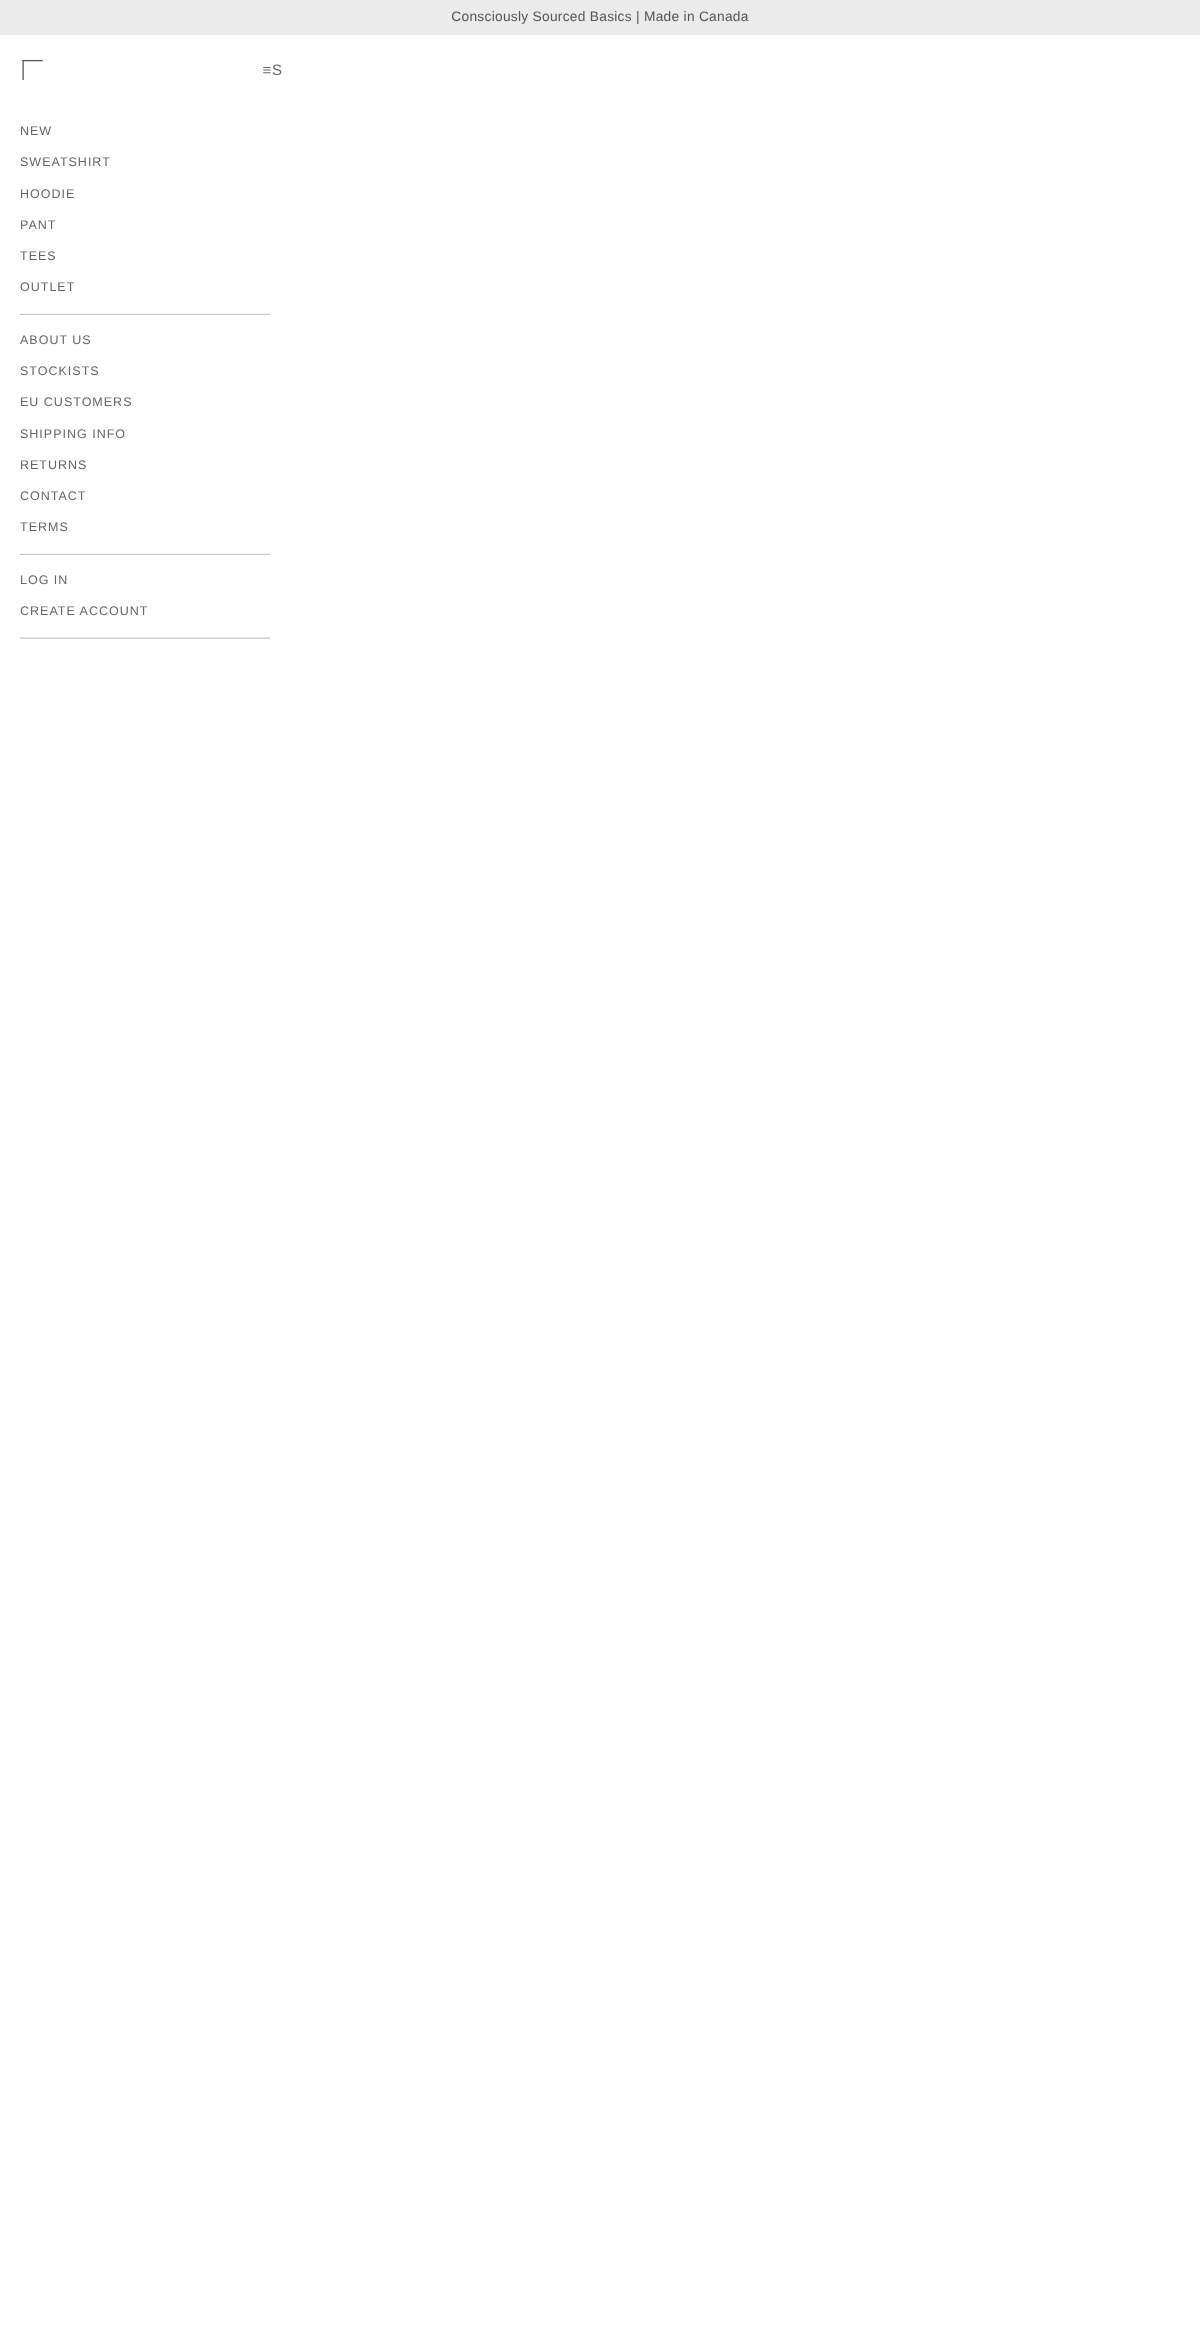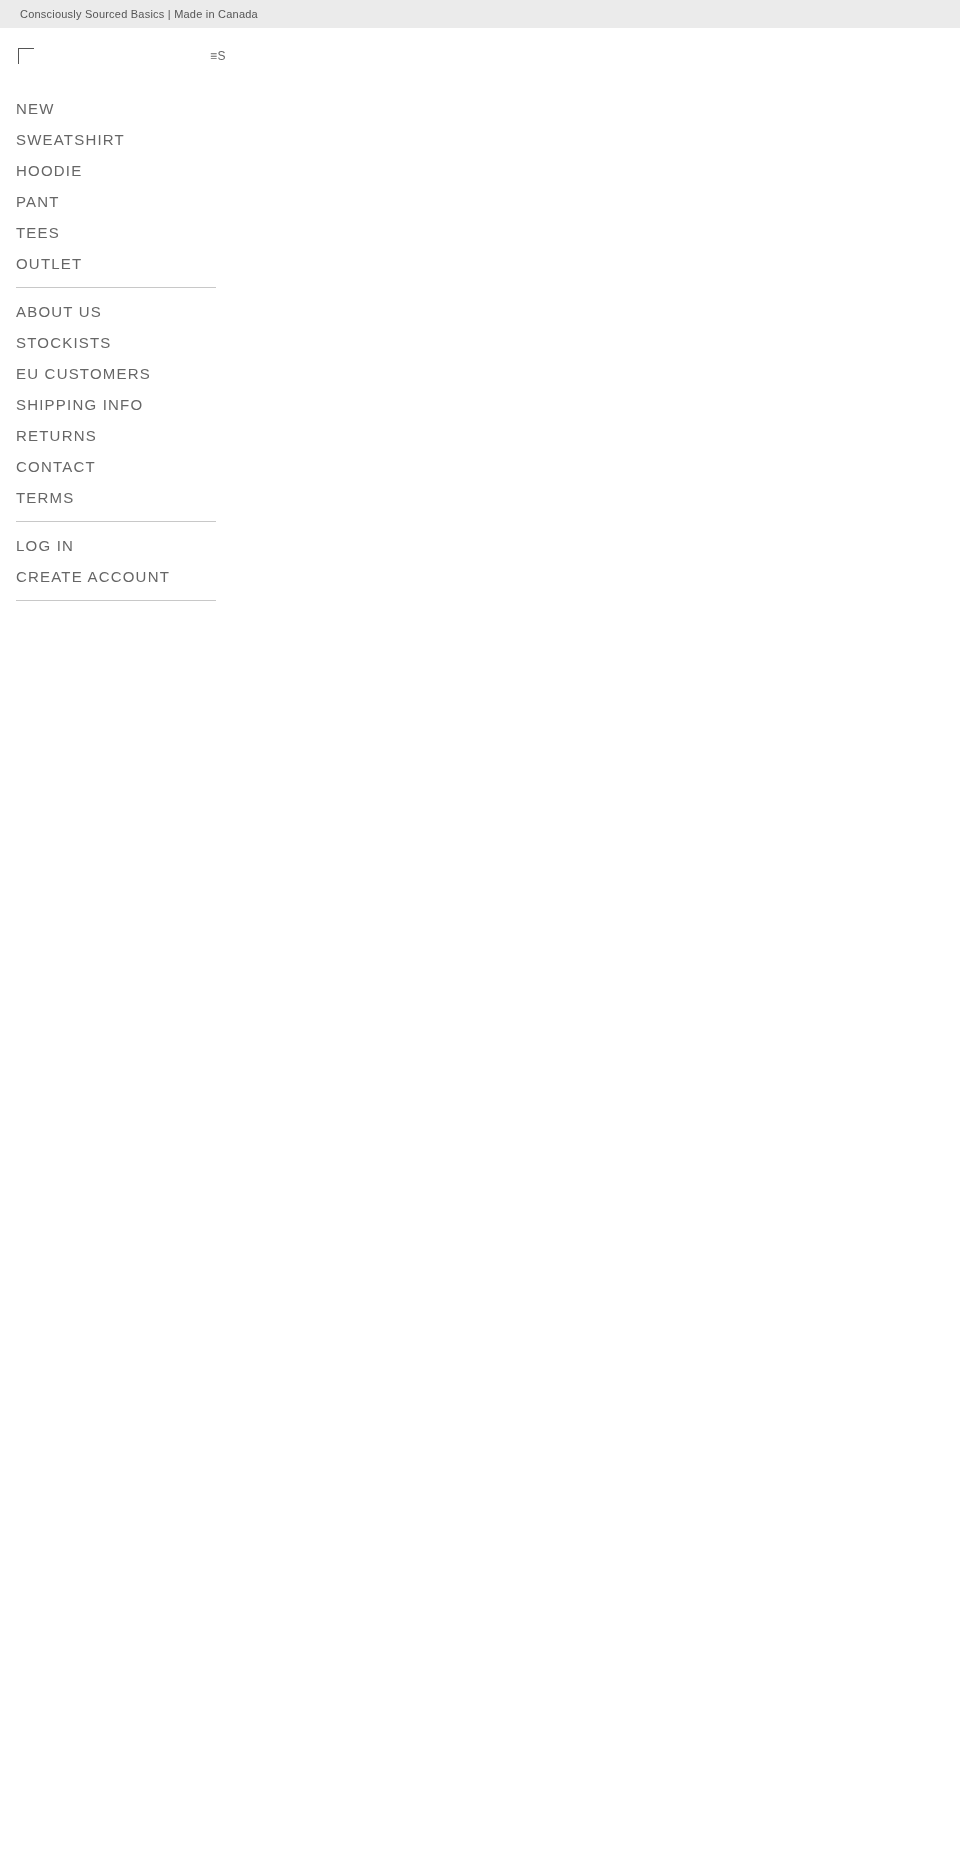--- a/index.html
+++ b/index.html
@@ -12,21 +12,21 @@
       font-family: 'Helvetica Neue', Helvetica, Arial, sans-serif;
       background: #ffffff;
       width: 960px;
       min-height: 1875px;
       position: relative;
     }
 
     
     .announcement-bar {
       background: #ebebeb;
-      text-align: left;
+      text-align: center;
       padding: 8px 20px;
       font-size: 11px;
       color: #555;
       letter-spacing: 0.02em;
       position: fixed;
       top: 0;
       left: 0;
       right: 0;
       z-index: 100;
     }
@@ -70,21 +70,21 @@
       position: absolute;
       top: 83px;
       left: 0;
       width: 215px;
       padding: 10px 0 0 16px;
       background: #fff;
     }
 
     .nav-item {
       display: block;
-      font-size: 15px;
+      font-size: 10px;
       letter-spacing: 0.08em;
       color: #666;
       text-transform: uppercase;
       padding: 7px 0;
       text-decoration: none;
       cursor: pointer;
       font-weight: 400;
     }
 
     .nav-divider {

